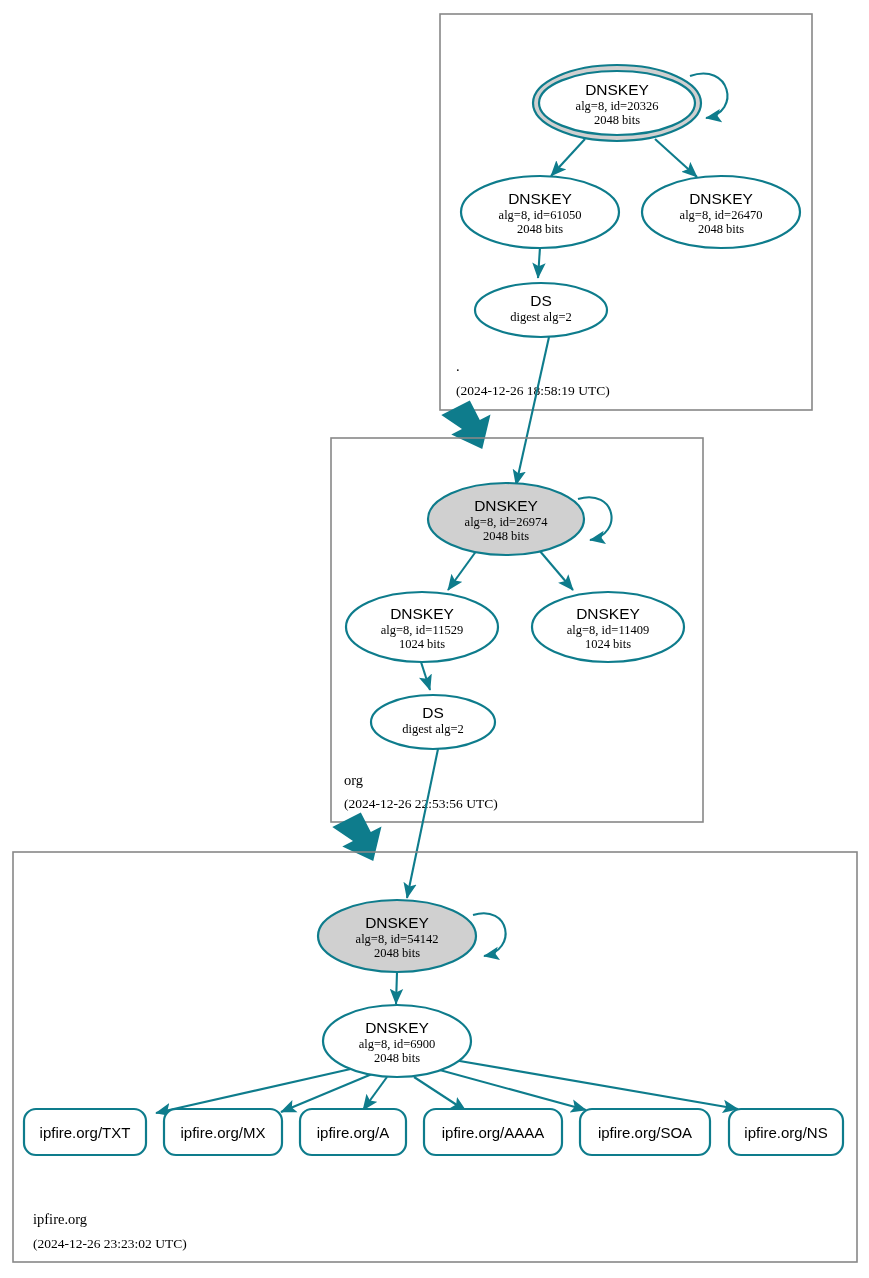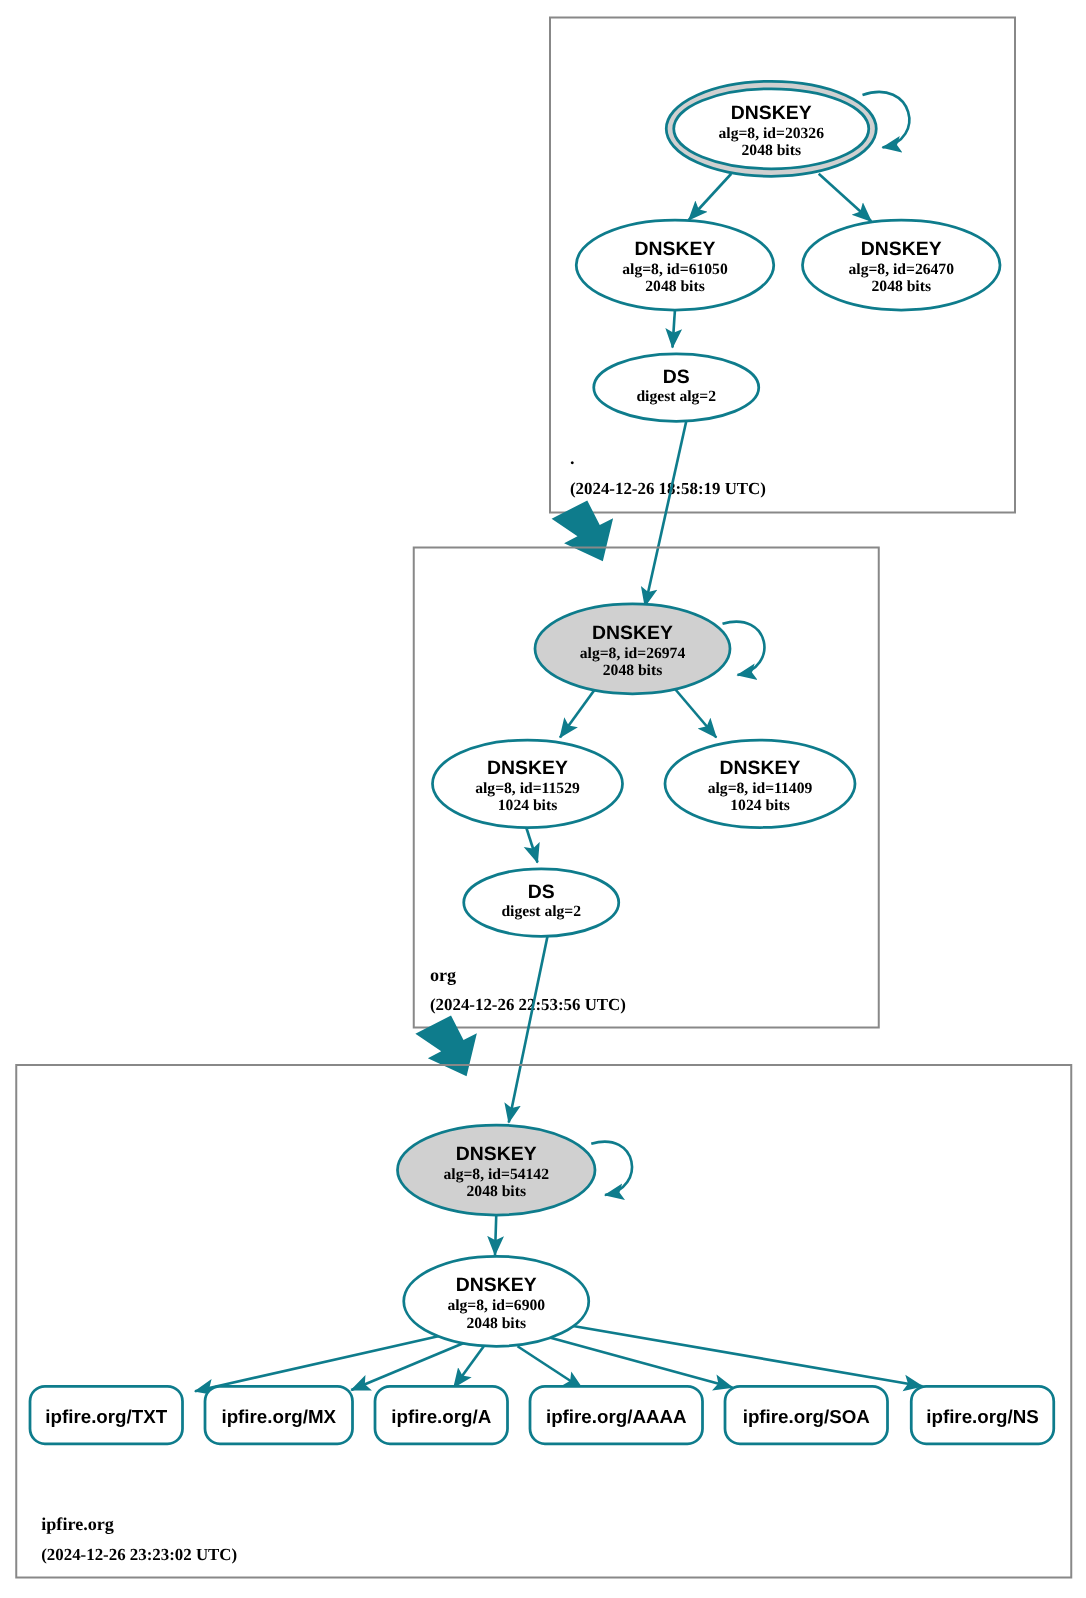--- a/index.html
+++ b/index.html
@@ -6,21 +6,20 @@
     margin: 0;
     padding: 0;
     background: #ffffff;
   }
   #canvas {
     position: relative;
     width: 688px;
     height: 1278px;
     background: #ffffff;
     font-family: "Liberation Sans", sans-serif;
-    font-weight: bold;
   }
   svg { display: block; }
   .zone-box {
     fill: none;
     stroke: #888888;
     stroke-width: 1.6;
   }
   .node-ellipse {
     stroke: #0e7c8c;
     stroke-width: 2.2;

